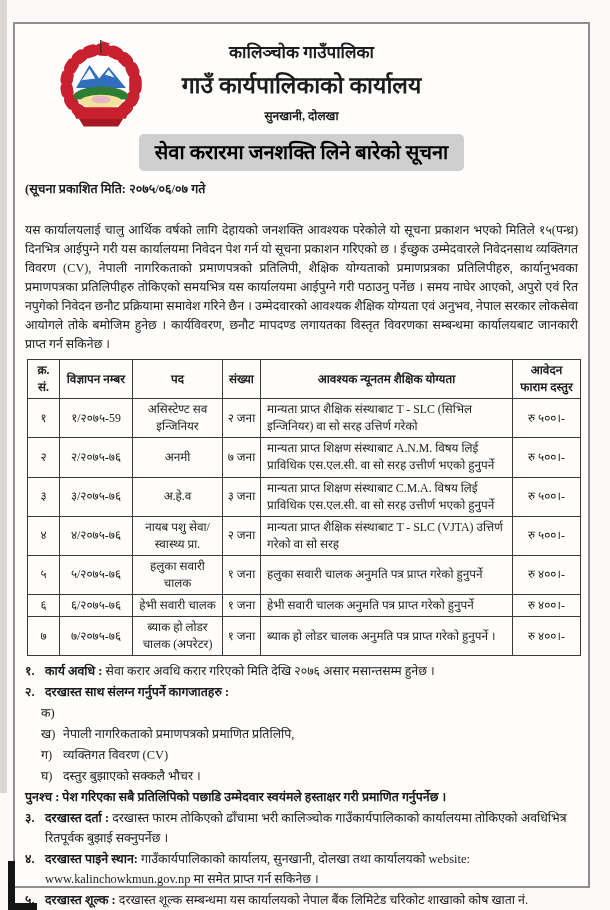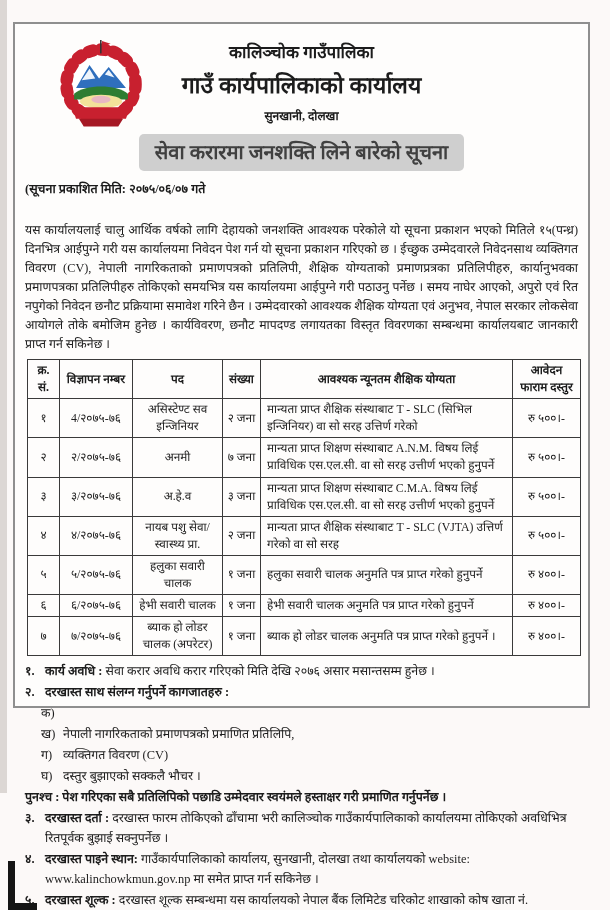--- a/index.html
+++ b/index.html
@@ -5,33 +5,33 @@
   * { margin:0; padding:0; box-sizing:border-box; }
   html,body { background:#ffffff; }
   .page {
     position:relative; width:610px; height:910px; overflow:hidden;
     background:#fcf9f8;
     font-family:"Liberation Serif","DejaVu Sans",serif;
     color:#1c1c1c;
   }
   .edge-strip { position:absolute; left:0; top:0; width:7px; height:793px; background:#dcd7d4; }
   .doc {
-    position:absolute; left:13px; top:22px; width:577px; height:686px;
+    position:absolute; left:13px; top:22px; width:577px; height:866px;
     background:#fefdfc; border:2px solid #8f8f8f;
     padding:8px 10px 0 10px;
   }
   .doc-header { position:relative; text-align:center; }
   .logo { position:absolute; left:28px; top:6px; width:96px; height:100px; }
   .h-muni { font-size:17px; font-weight:bold; padding-top:8px; }
   .h-office { font-size:23px; font-weight:bold; margin-top:5px; }
   .h-addr { font-size:12px; font-weight:bold; margin-top:7px; }
   .band-wrap { text-align:center; margin-top:10px; }
   .title-band {
     display:inline-block; background:#cfcfcf; border-radius:5px;
-    padding:4px 16px 6px 16px; font-size:20px; font-weight:bold; color:#404040;
+    padding:4px 16px 6px 16px; font-size:20px; font-weight:bold; color:#000000;
   }
   .pub-date { text-align:left; font-weight:bold; font-size:12.5px; margin-top:9px; }
   .intro { font-size:12.3px; line-height:19px; text-align:justify; margin-top:24px; }
   table.vacancy { border-collapse:collapse; width:553px; margin:5px 0 0 2px; table-layout:fixed; }
   .vacancy th, .vacancy td {
     border:1.6px solid #3a3a3a; font-size:11.8px; padding:2px 4px;
     text-align:center; vertical-align:middle; line-height:1.45; overflow:hidden;
   }
   .vacancy th { font-weight:bold; }
   .th-sn { white-space:pre-line; }
@@ -104,21 +104,21 @@
           <th>विज्ञापन नम्बर</th>
           <th>पद</th>
           <th>संख्या</th>
           <th>आवश्यक न्यूनतम शैक्षिक योग्यता</th>
           <th>आवेदन फाराम दस्तुर</th>
         </tr>
       </thead>
       <tbody>
         <tr>
           <td>१</td>
-          <td>4/२०७५-७६</td>
+          <td>१/२०७५-59</td>
           <td>असिस्टेण्ट सव इन्जिनियर</td>
           <td>२ जना</td>
           <td class="qual">मान्यता प्राप्त शैक्षिक संस्थाबाट T - SLC (सिभिल इन्जिनियर) वा सो सरह उत्तिर्ण गरेको</td>
           <td>रु ५००।-</td>
         </tr>
         <tr>
           <td>२</td>
           <td>२/२०७५-७६</td>
           <td>अनमी</td>
           <td>७ जना</td>

